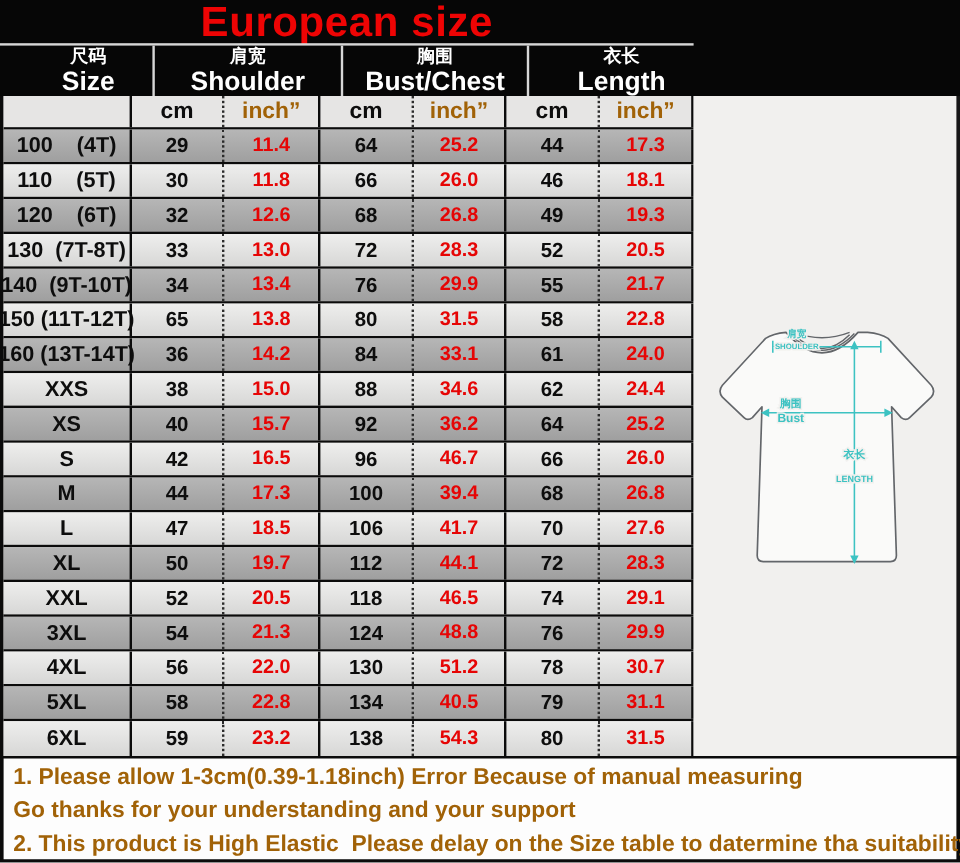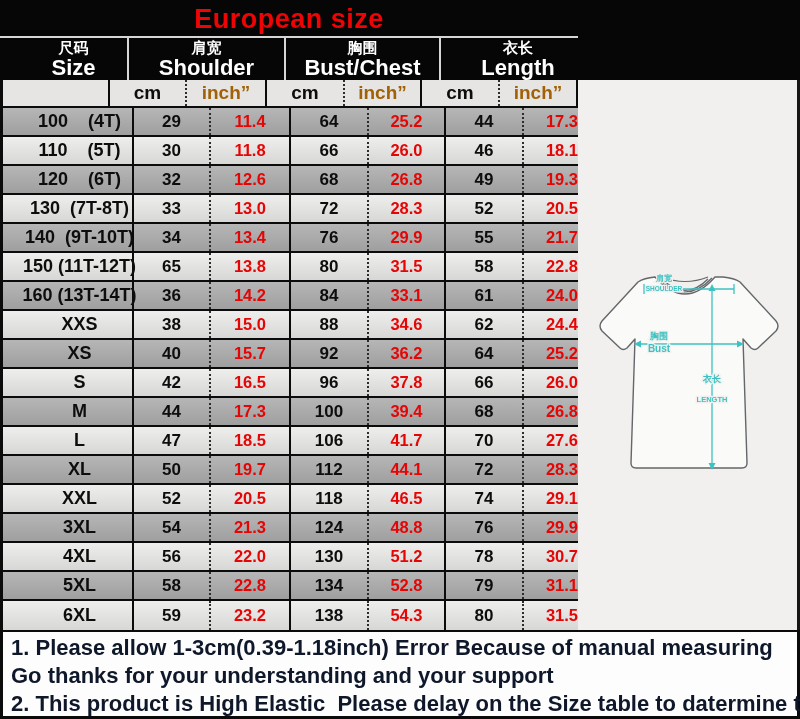--- a/index.html
+++ b/index.html
@@ -5,21 +5,21 @@
   html,body { margin:0; padding:0; background:#fff; }
   .page {
     position:relative; width:800px; height:719px; overflow:hidden;
     font-family:"Liberation Sans", sans-serif; font-weight:bold;
     background:#f1f0ee;
   }
   
   .top-black { position:absolute; top:0; left:0; width:800px; height:80px; background:#060606; }
   .title {
     position:absolute; top:0; left:0; width:578px; height:43px;
-    line-height:38px; text-align:center; font-size:27px; color:#ee0404; letter-spacing:.5px;
+    line-height:38px; text-align:center; font-size:35px; color:#ee0404; letter-spacing:.5px;
   }
   .head-row {
     position:absolute; top:36px; left:0; width:578px; height:44px;
     display:grid; grid-template-columns:107px 157px 155px 156px;
     padding-left:20px; box-sizing:border-box; border-top:2px solid #d6d6d6;
   }
   .head-cell {
     box-sizing:border-box; border-left:2px solid #d6d6d6; color:#ffffff;
     display:flex; flex-direction:column; justify-content:center; text-align:center;
   }
@@ -33,41 +33,41 @@
   .grid7 { display:grid; grid-template-columns:107px 77px 80px 78px 77px 78px 78px; }
   .subhead { height:28px; background:#e6e5e4; box-sizing:border-box; border-bottom:2px solid #0b0b0b; }
   .cell, .td {
     display:flex; align-items:center; justify-content:center;
     box-sizing:border-box; color:#0d0d0d;
   }
   .subhead .cell { font-size:19px; }
   .v-solid { border-right:2px solid #0b0b0b; }
   .v-dot   { border-right:2px dotted #2b2b2b; }
   .unit-inch { color:#a16207; }
-  .tr { height:29px; box-sizing:border-box; border-bottom:2px solid #0b0b0b;padding-left:24px; }
+  .tr { height:29px; box-sizing:border-box; border-bottom:2px solid #0b0b0b; }
   .tr:last-child { border-bottom:none; }
   .tr.dark  { background:linear-gradient(180deg,#b6b6b6,#9f9f9f); }
   .tr.light { background:linear-gradient(180deg,#eeeeed,#d7d7d6); }
   .td { font-size:17px; }
   .td.size { font-size:18px; white-space:pre; }
   .td.in { color:#e60505; font-size:16.5px; }
 
   .panel {
     width:222px; height:550px; position:relative; background:#f1f0ee;
     box-sizing:border-box; border-right:3px solid #161616;
   }
 
   
   .footer {
     position:absolute; top:630px; left:0; width:800px; height:89px;
     background:#fdfdfd; box-sizing:border-box;
     border:3px solid #0b0b0b; border-top-width:2px;
     padding:2px 0 0 8px;
   }
-  .fline { font-size:22px; line-height:28px; color:#0f172a; white-space:pre; }
+  .fline { font-size:19px; line-height:28px; color:#a16207; white-space:pre; }
 
   
   .shirt-stroke { fill:#fafaf9; stroke:#63666a; stroke-width:1.4; stroke-linejoin:round; }
   .collar-line { fill:none; stroke:#63666a; stroke-width:1.2; }
   .meas { stroke:#3cc2c2; stroke-width:1.3; }
   .meas-fill { fill:#3cc2c2; }
   .meas-text { fill:#3cc2c2; font-family:"Liberation Sans",sans-serif; font-weight:bold; text-anchor:middle; }
   .halo { paint-order:stroke; stroke:#f1f0ee; stroke-width:2.5px; }
 </style>
 </head>
@@ -197,21 +197,21 @@
     <div class="td in v-solid">36.2</div>
     <div class="td cm v-dot">64</div>
     <div class="td in v-solid">25.2</div>
   </div>
 
   <div class="tr grid7 light">
     <div class="td size v-solid">S</div>
     <div class="td cm v-dot">42</div>
     <div class="td in v-solid">16.5</div>
     <div class="td cm v-dot">96</div>
-    <div class="td in v-solid">37.8</div>
+    <div class="td in v-solid">46.7</div>
     <div class="td cm v-dot">66</div>
     <div class="td in v-solid">26.0</div>
   </div>
 
   <div class="tr grid7 dark">
     <div class="td size v-solid">M</div>
     <div class="td cm v-dot">44</div>
     <div class="td in v-solid">17.3</div>
     <div class="td cm v-dot">100</div>
     <div class="td in v-solid">39.4</div>
@@ -267,21 +267,21 @@
     <div class="td in v-solid">51.2</div>
     <div class="td cm v-dot">78</div>
     <div class="td in v-solid">30.7</div>
   </div>
 
   <div class="tr grid7 dark">
     <div class="td size v-solid">5XL</div>
     <div class="td cm v-dot">58</div>
     <div class="td in v-solid">22.8</div>
     <div class="td cm v-dot">134</div>
-    <div class="td in v-solid">52.8</div>
+    <div class="td in v-solid">40.5</div>
     <div class="td cm v-dot">79</div>
     <div class="td in v-solid">31.1</div>
   </div>
 
   <div class="tr grid7 light">
     <div class="td size v-solid">6XL</div>
     <div class="td cm v-dot">59</div>
     <div class="td in v-solid">23.2</div>
     <div class="td cm v-dot">138</div>
     <div class="td in v-solid">54.3</div>

